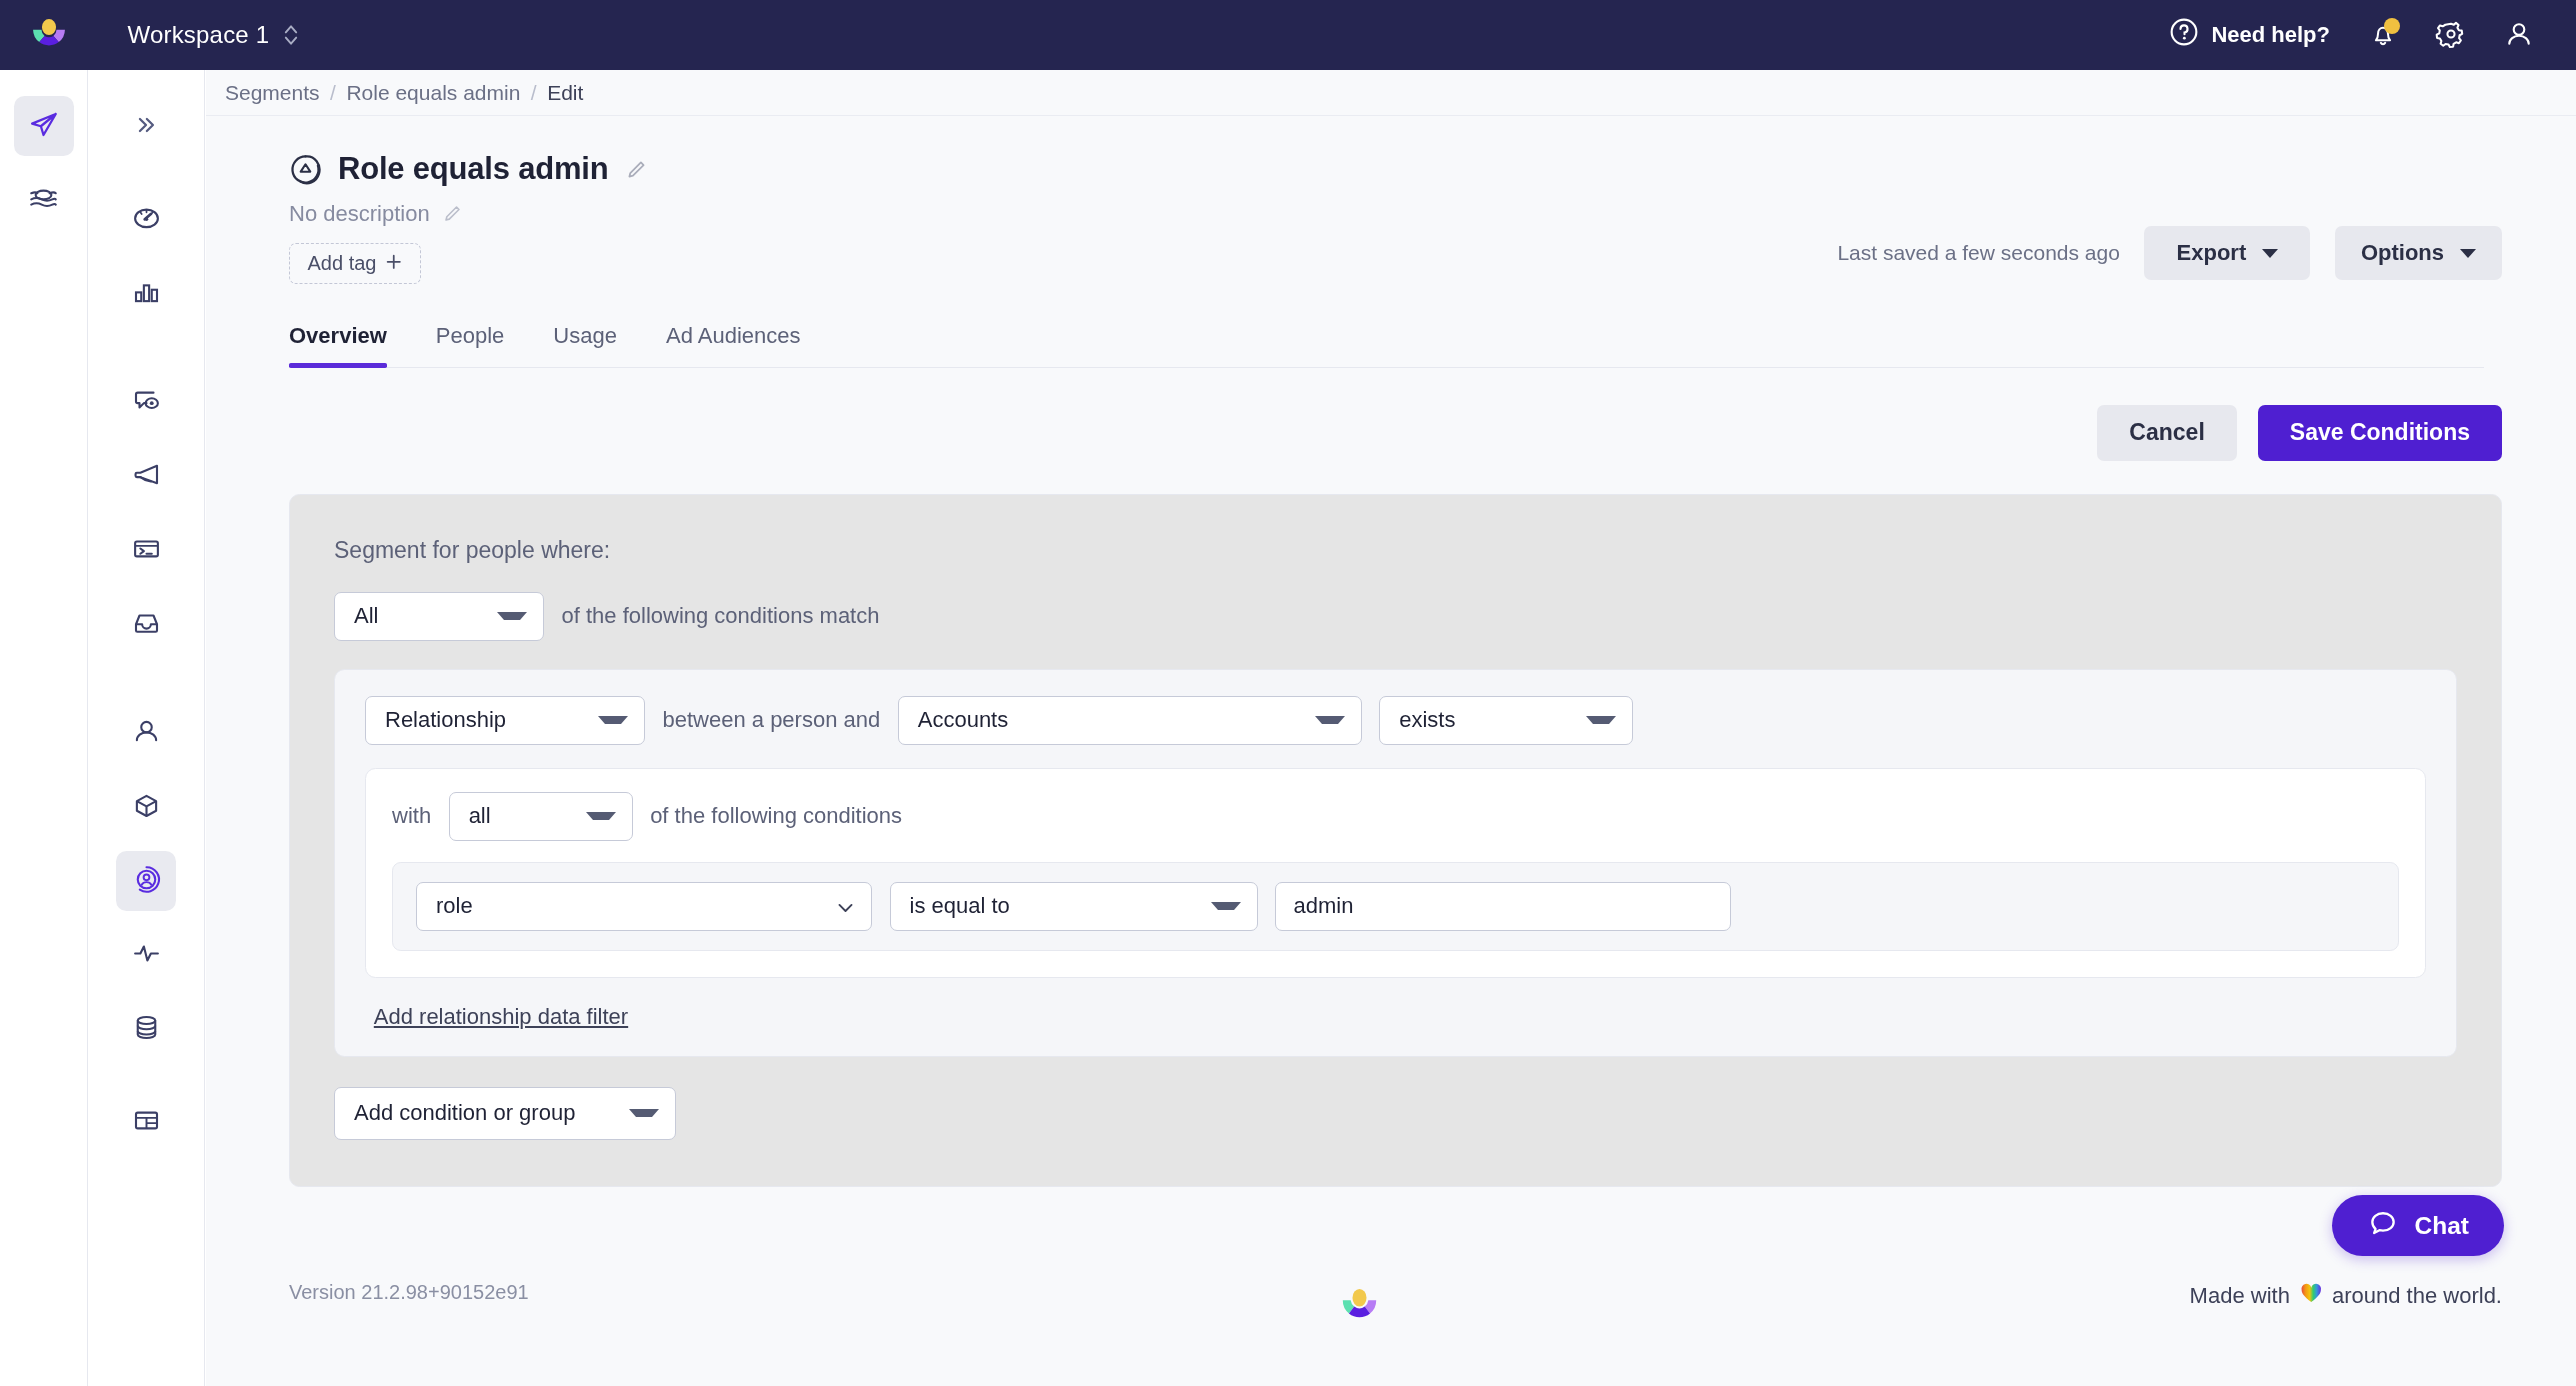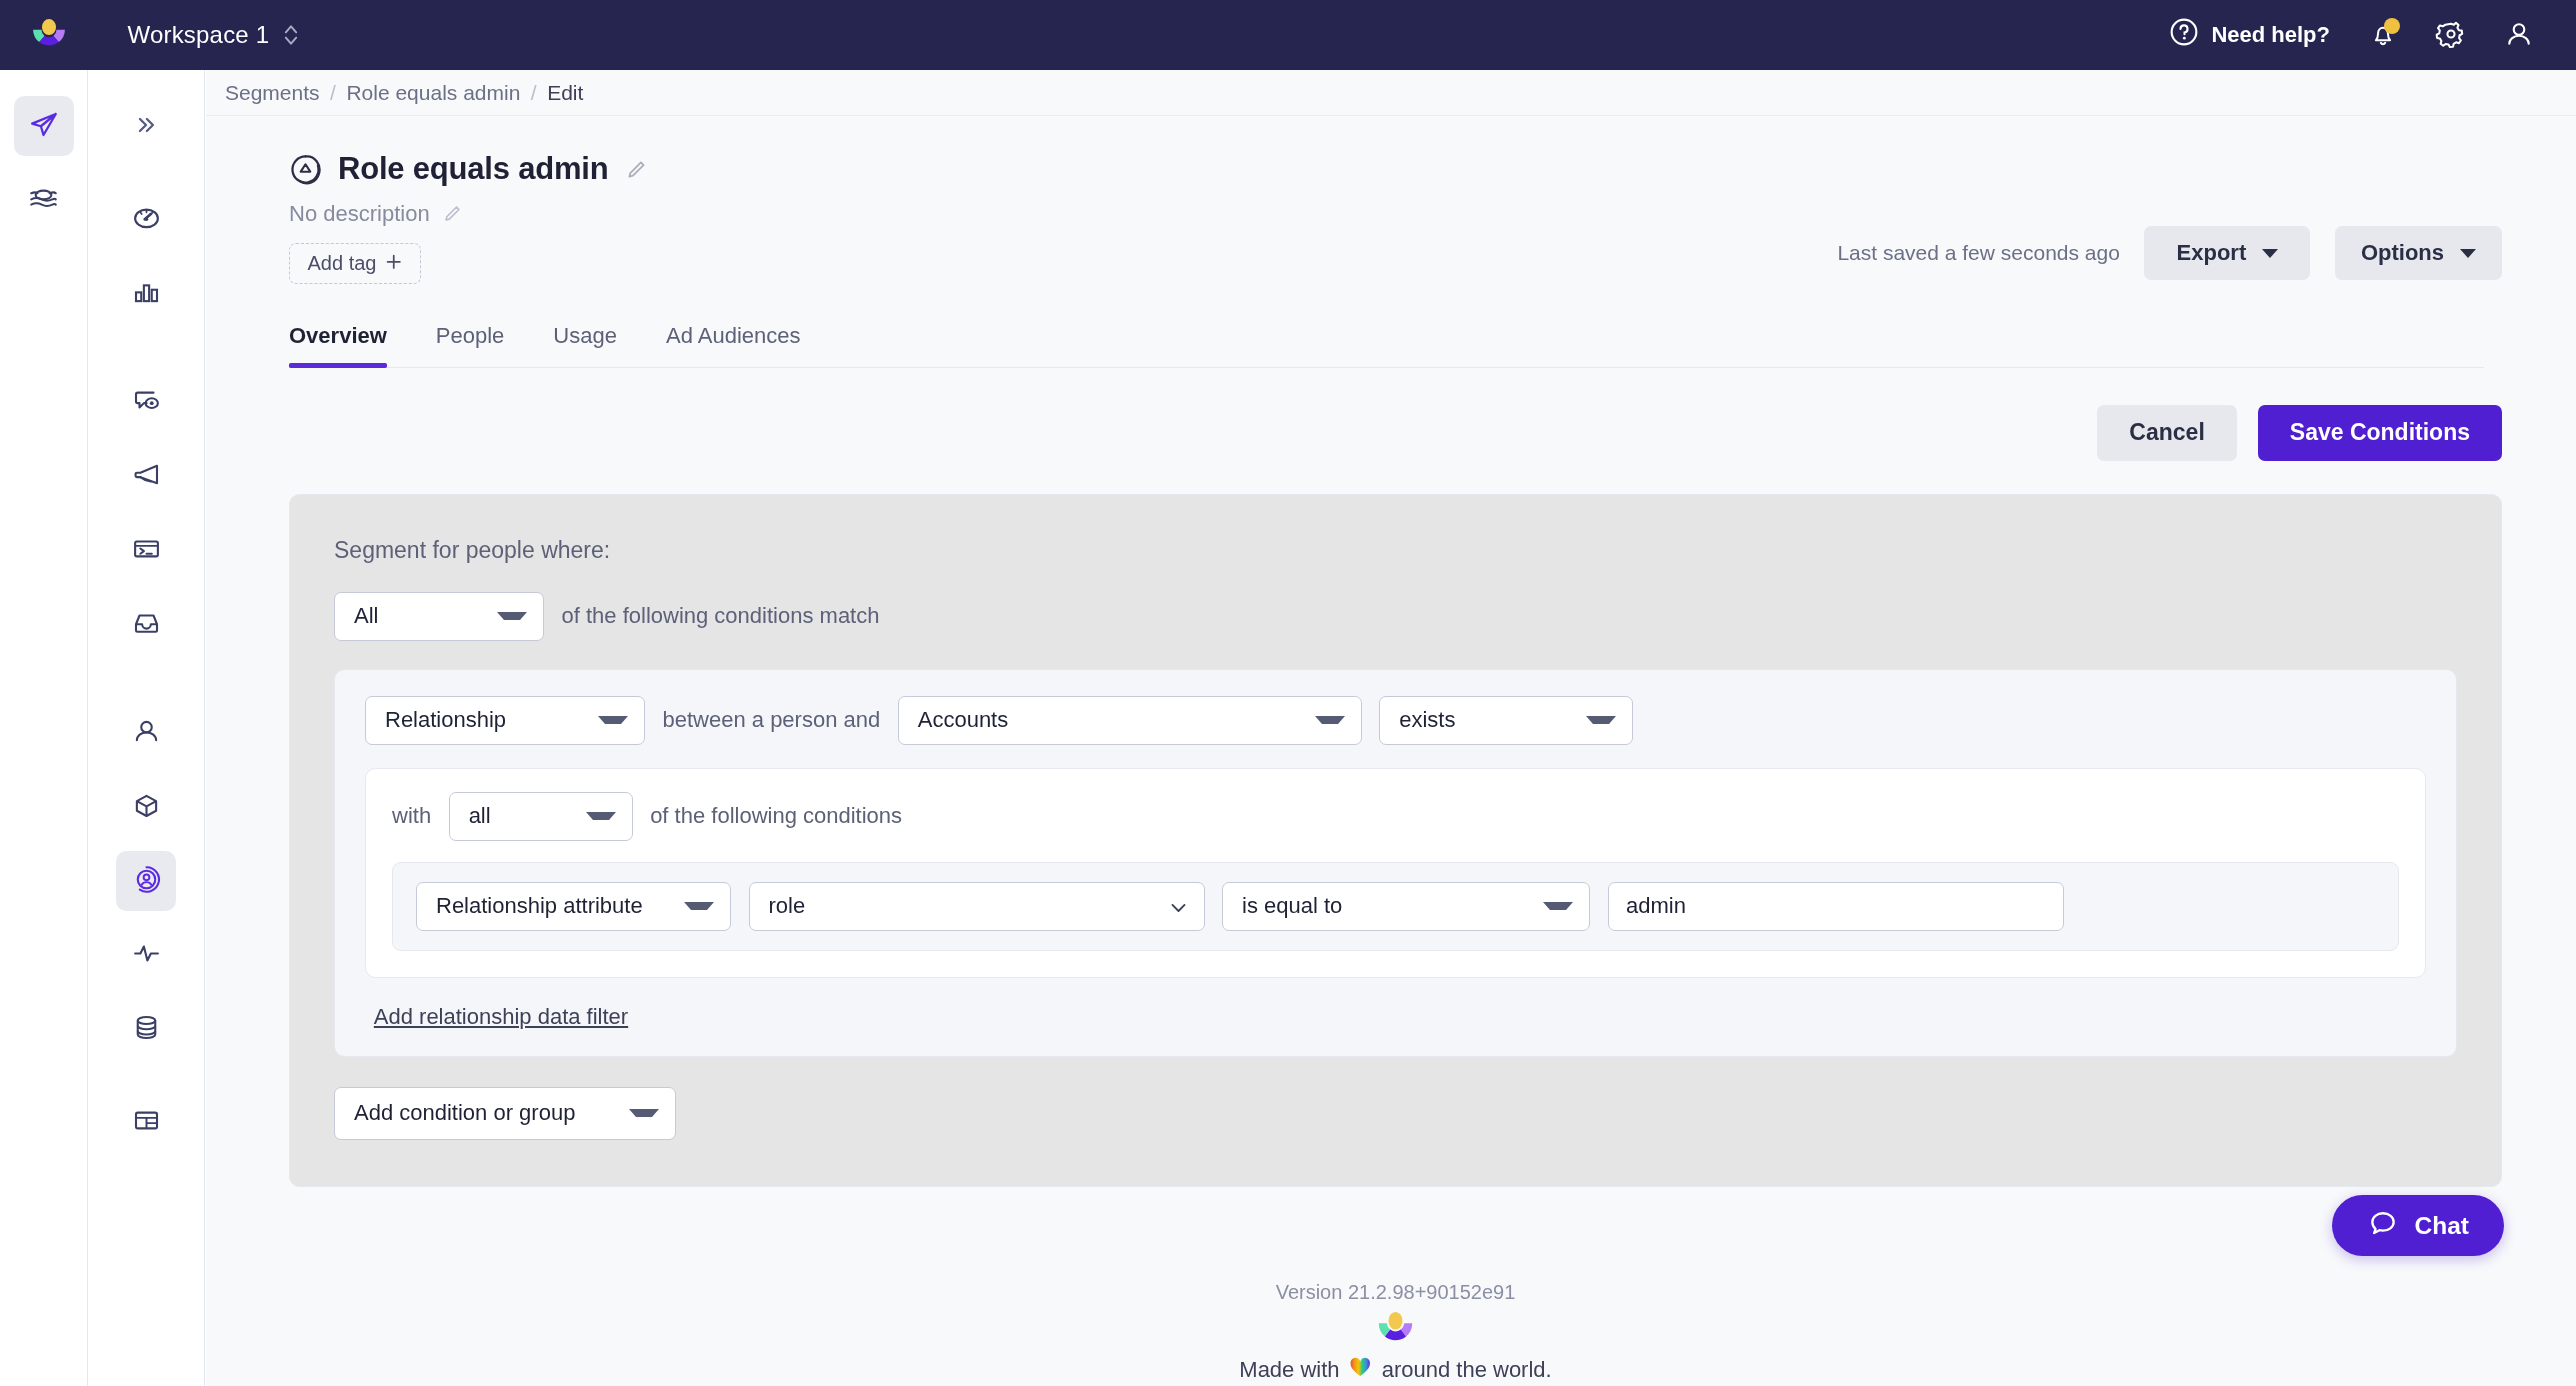--- a/index.html
+++ b/index.html
@@ -190,21 +190,21 @@
   .sel-addcond {
     margin-top: 30px; width: 342px; height: 53px; font-weight: 400;
   }
   .chev {
     margin-left: auto; width: 19px; height: 19px; flex: 0 0 auto;
   }
 
   
   .footer {
     position: absolute; bottom: 0; left: 0; width: 2370px; height: 105px;
-    display: flex; align-items: center; padding: 0 74px 0 83px; flex-direction: column;
+    display: flex; align-items: flex-start; padding: 0 74px 0 83px;
   }
   .version { font-size: 20px; color: #8a8fa3; }
   .foot-logo { margin: 0 auto; width: 51px; height: 51px; }
   .made-with { font-size: 22px; color: #3d4158; display:flex; align-items:center; gap:8.8px;}
 
   .chat-btn {
     position: absolute; right: 72px; bottom: 130px;
     background: #4f1fd1; color: #fff; border-radius: 875px;
     height: 61px; padding: 0 35px; display: flex; align-items: center; gap: 16px;
     font-size: 24.5px; font-weight: 700; cursor: pointer; border: none;
@@ -515,24 +515,20 @@
           <span class="plain">with</span>
           <div class="sel sel-with">
             <span class="val">all</span>
             <span class="tri"></span>
           </div>
           <span class="plain">of the following conditions</span>
         </div>
 
         <div class="group-3">
           <div class="row">
-            <div class="sel sel-relattr">
-              <span class="val">Relationship attribute</span>
-              <span class="tri"></span>
-            </div>
             <div class="sel sel-role">
               <span class="val">role</span>
               <span class="chev">
                 <svg width="19" height="19" viewBox="0 0 22 22">
                   <polyline points="4,8 11,15 18,8" fill="none" stroke="#3d4158" stroke-width="2.2" stroke-linecap="round" stroke-linejoin="round"></polyline>
                 </svg>
               </span>
             </div>
             <div class="sel sel-iseq">
               <span class="val">is equal to</span>

